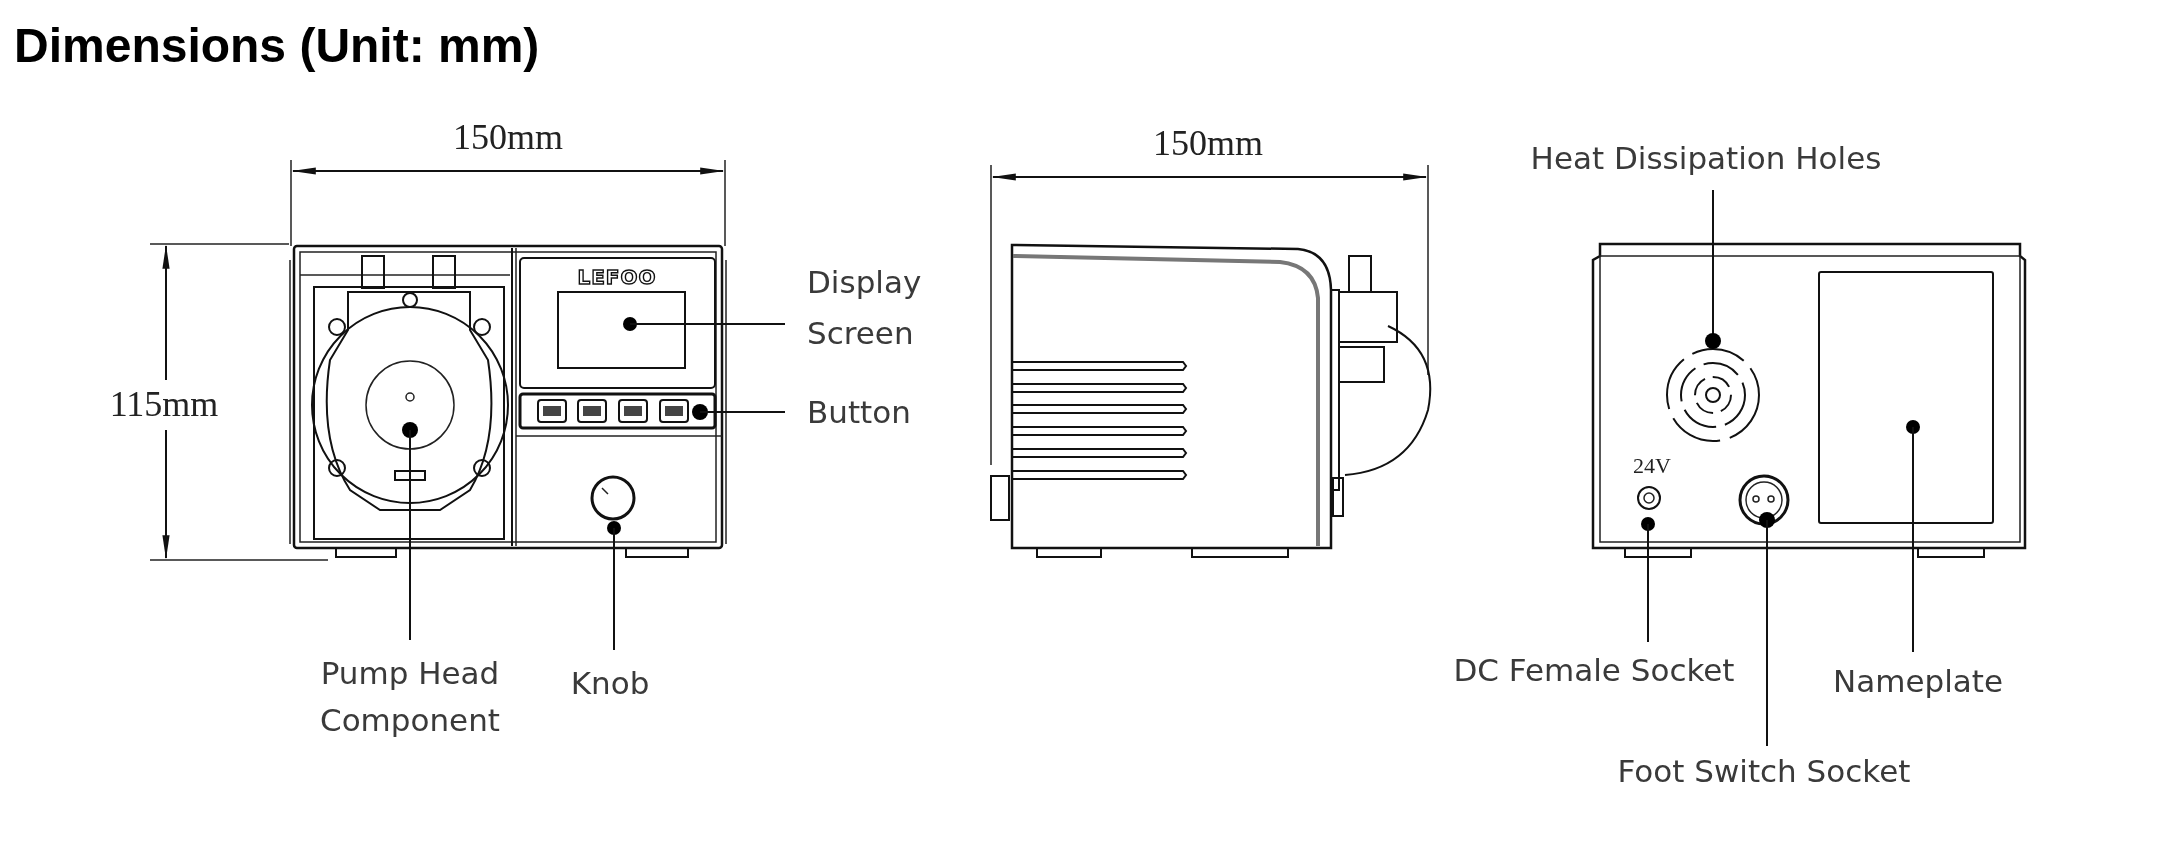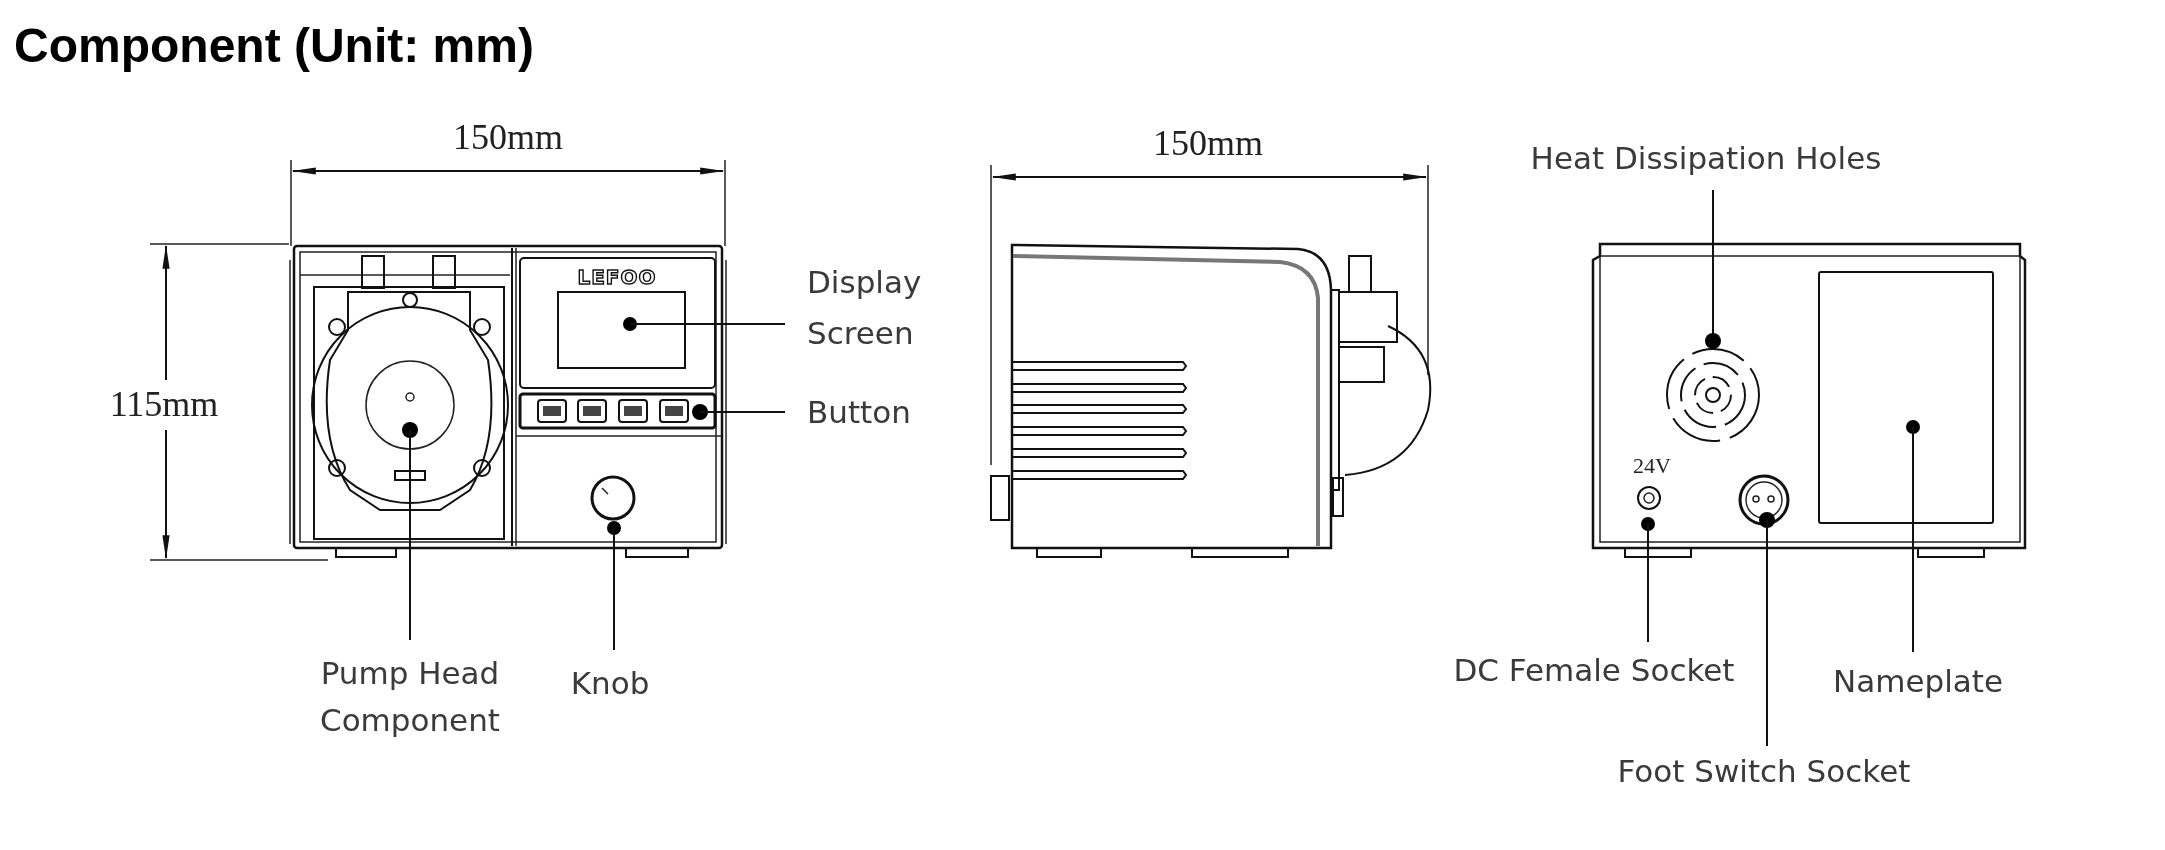--- a/index.html
+++ b/index.html
@@ -13,21 +13,21 @@
   .thin { stroke: #222; stroke-width: 1.5; fill: none; }
   .thick { stroke: #111; stroke-width: 3; fill: none; }
   .dot { fill: #000; }
   .body { fill: #fff; stroke: #111; stroke-width: 2.5; }
   .gray { stroke: #777; stroke-width: 4; fill: none; }
   .logo { font-family: "DejaVu Sans", sans-serif; font-weight: bold; font-size: 20px; fill: #fff; stroke: #111; stroke-width: 1.4; letter-spacing: 1px; }
 </style>
 </head>
 <body>
 
-<div class="title">Component (Unit: mm)</div>
+<div class="title">Dimensions (Unit: mm)</div>
 
 <svg class="drawing" width="2165" height="850" viewBox="0 0 2165 850" xmlns="http://www.w3.org/2000/svg">
   <defs>
     <marker id="arr" viewBox="0 0 20 10" refX="19" refY="5" markerWidth="28" markerHeight="12" orient="auto-start-reverse" markerUnits="userSpaceOnUse">
       <path d="M0,2 L20,5 L0,8 Z" fill="#111"></path>
     </marker>
   </defs>
 
   <g>
 

